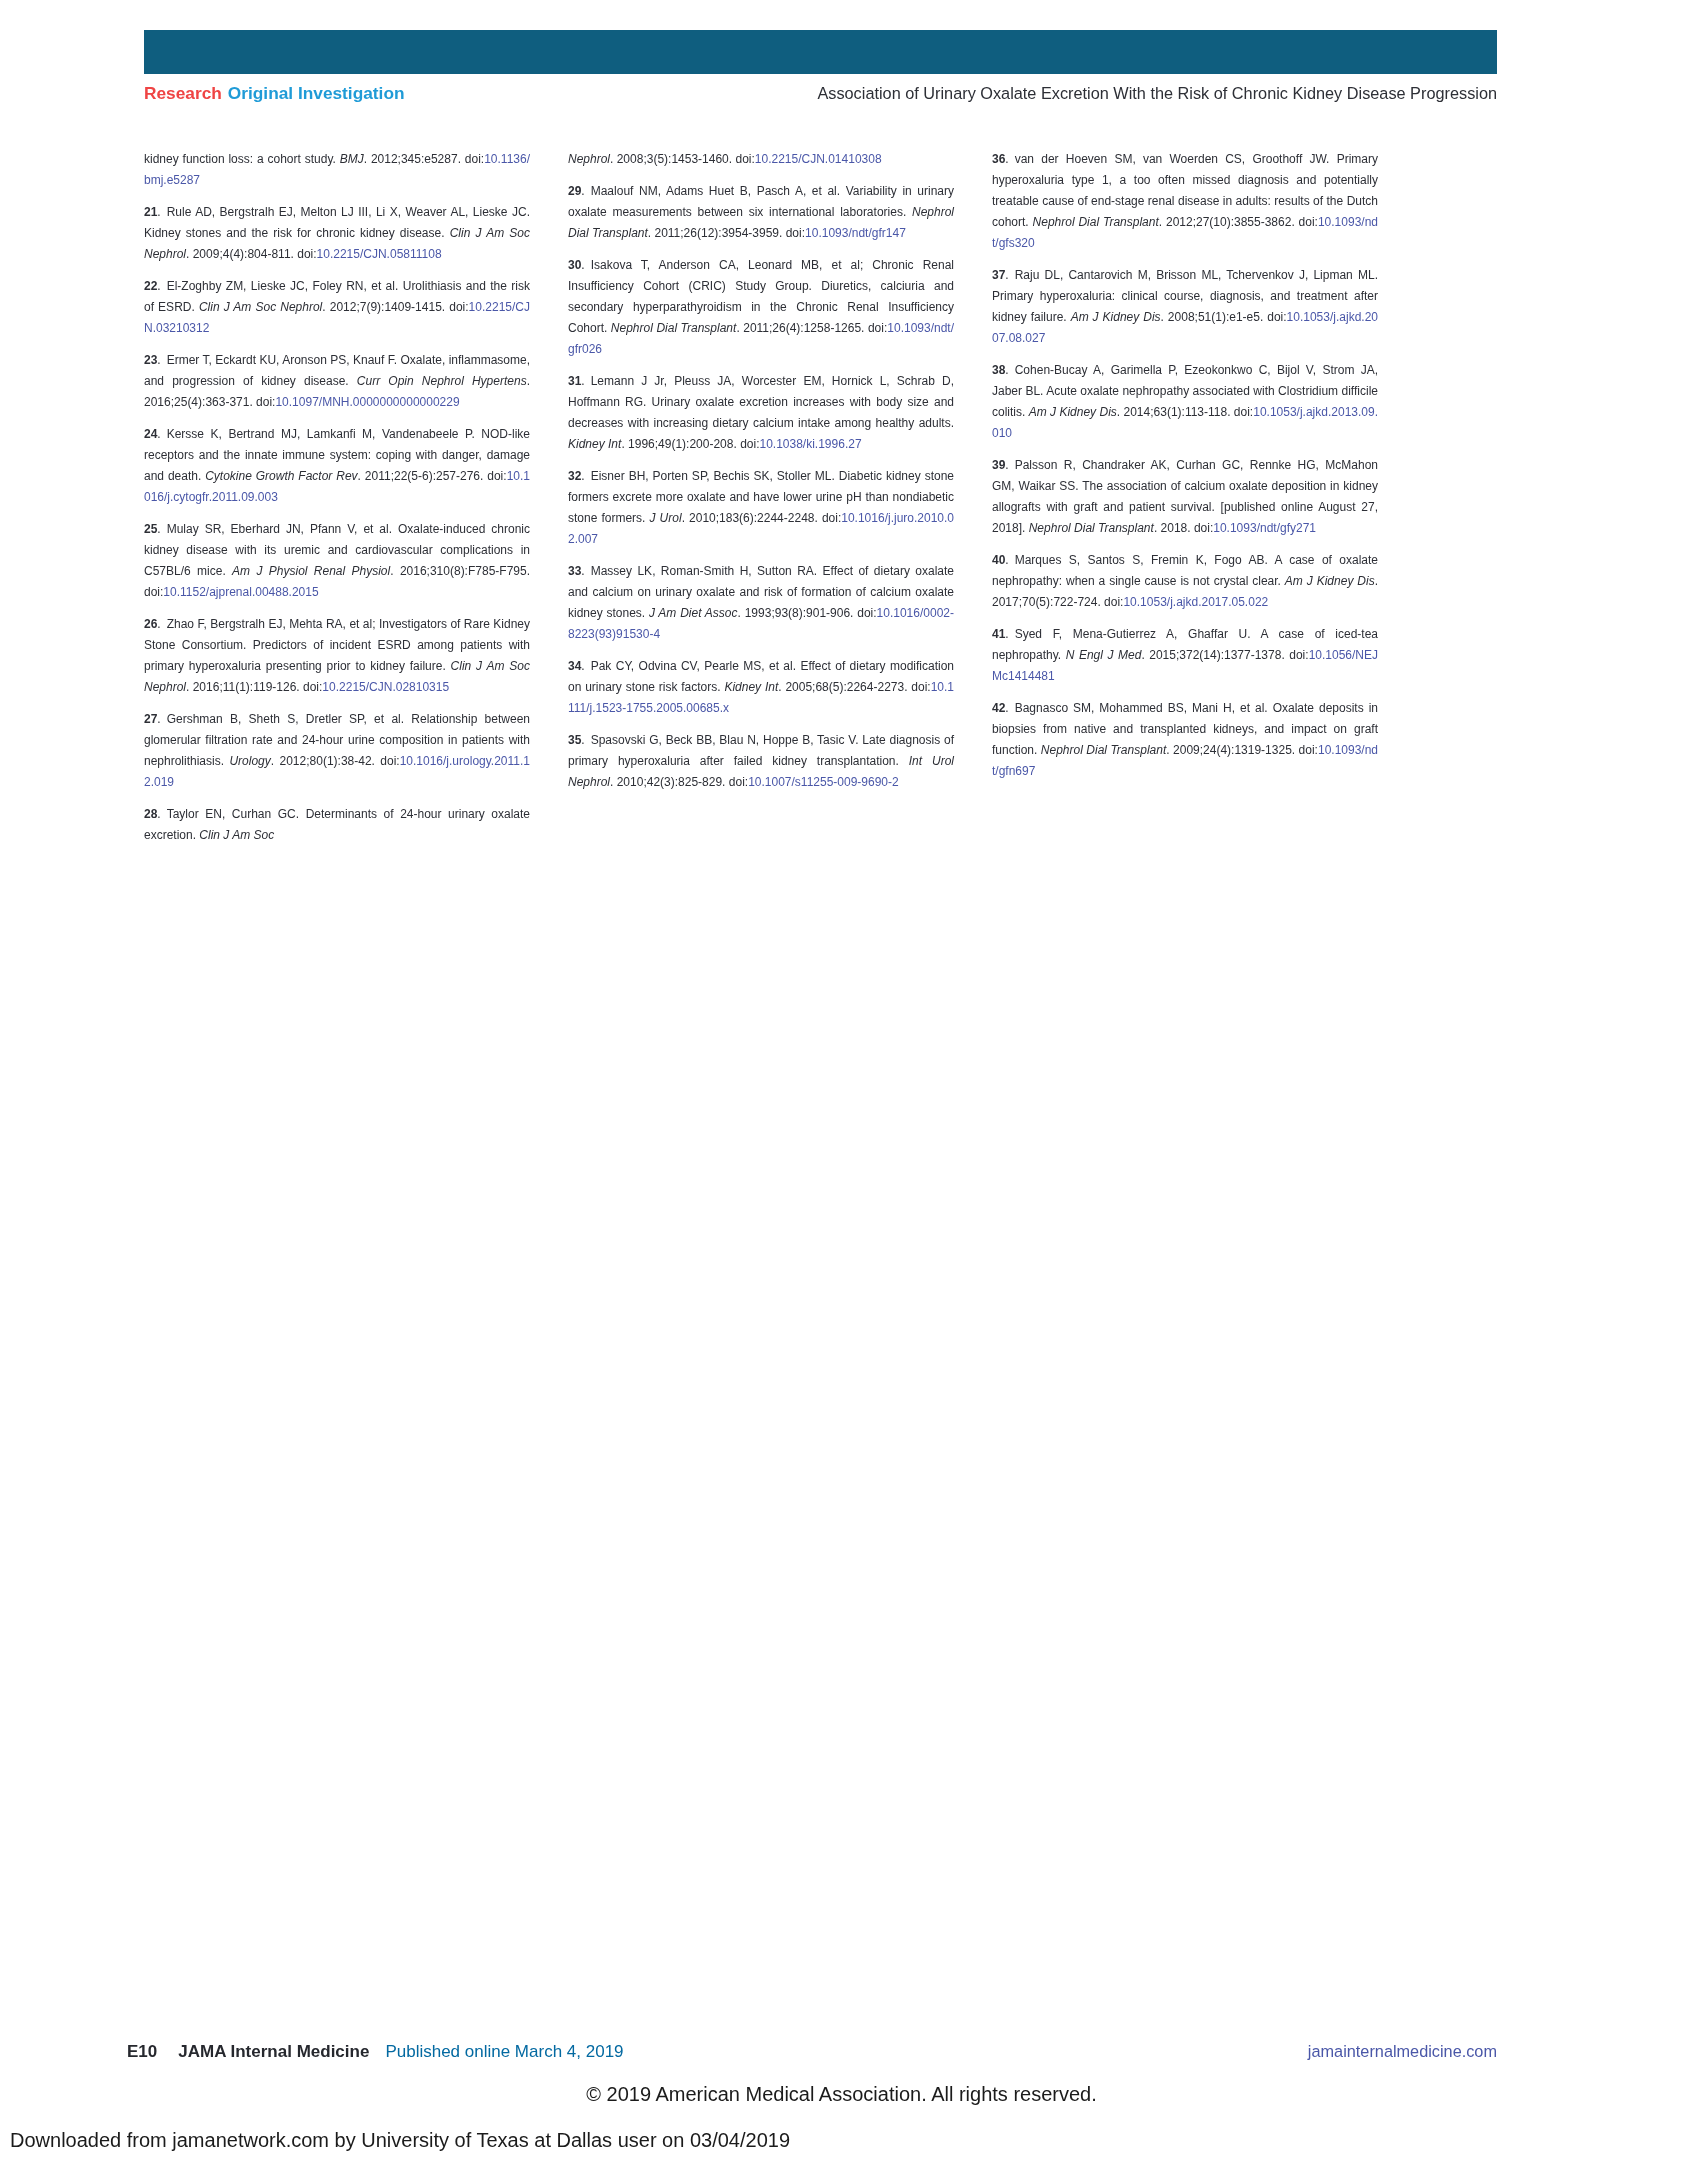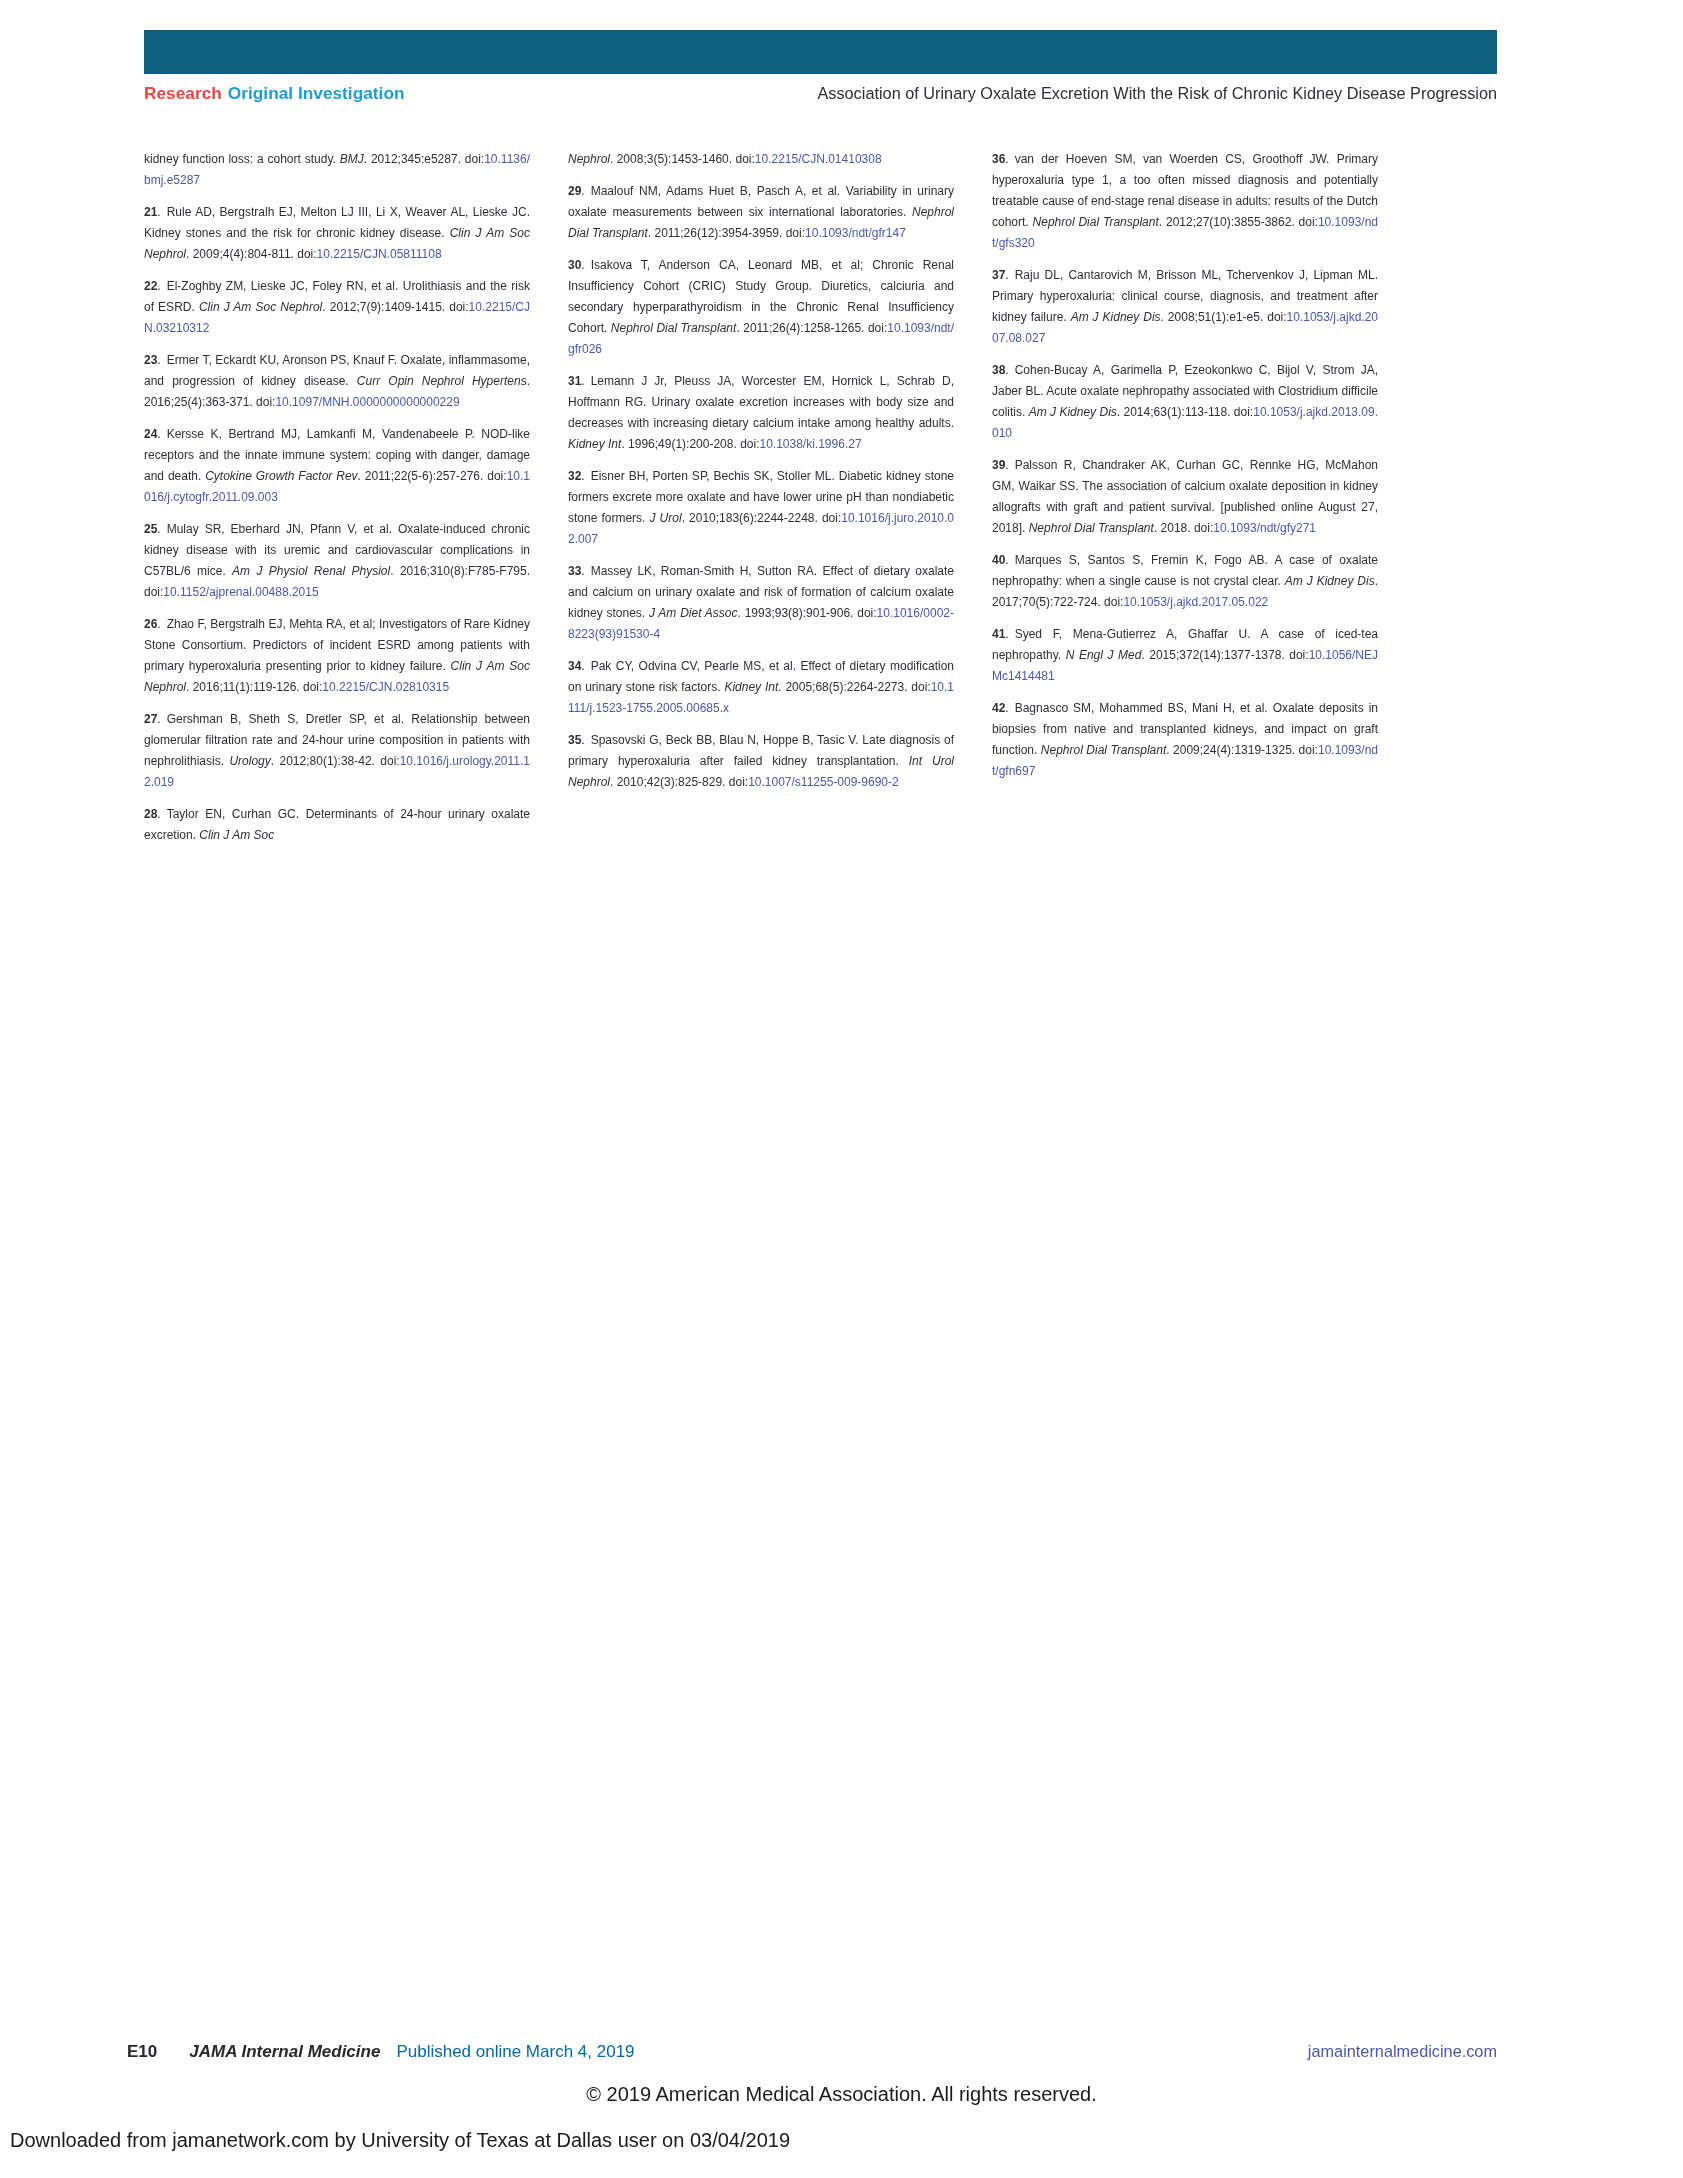--- a/index.html
+++ b/index.html
@@ -20,22 +20,22 @@
   .ref-col { width:386px; }
   .ref-col p { margin:0 0 11px 0; font-size:12px; line-height:21px; text-align:justify; }
   .sb { font-weight:bold; }
   .si { font-style:italic; }
   .sl { color:#4a57a8; text-decoration:none; cursor:pointer; word-break:break-all; }
 
   .footline {
     position:absolute; left:127px; top:2042px; width:1370px;
     display:flex; align-items:baseline; font-size:17px;
   }
-  .pageno { font-weight:bold; color:#26282e; margin-right:32px; }
-  .jname  { font-weight:bold; color:#26282e; margin-right:16px;font-style:italic; }
+  .pageno { font-weight:bold; color:#26282e; margin-right:21px; }
+  .jname  { font-weight:bold; color:#26282e; margin-right:16px; }
   .pub    { font-size:17px; color:#0369a1; }
   .site   { margin-left:auto; color:#4a57a8; text-decoration:none; cursor:pointer; font-size:16.3px; }
 
   .copyright {
     position:absolute; top:2083px; left:0; width:1683px; text-align:center;
     font-size:20px; color:#1b1b1b;
   }
   .downloaded {
     position:absolute; top:2129px; left:10px;
     font-size:20px; color:#1b1b1b;

